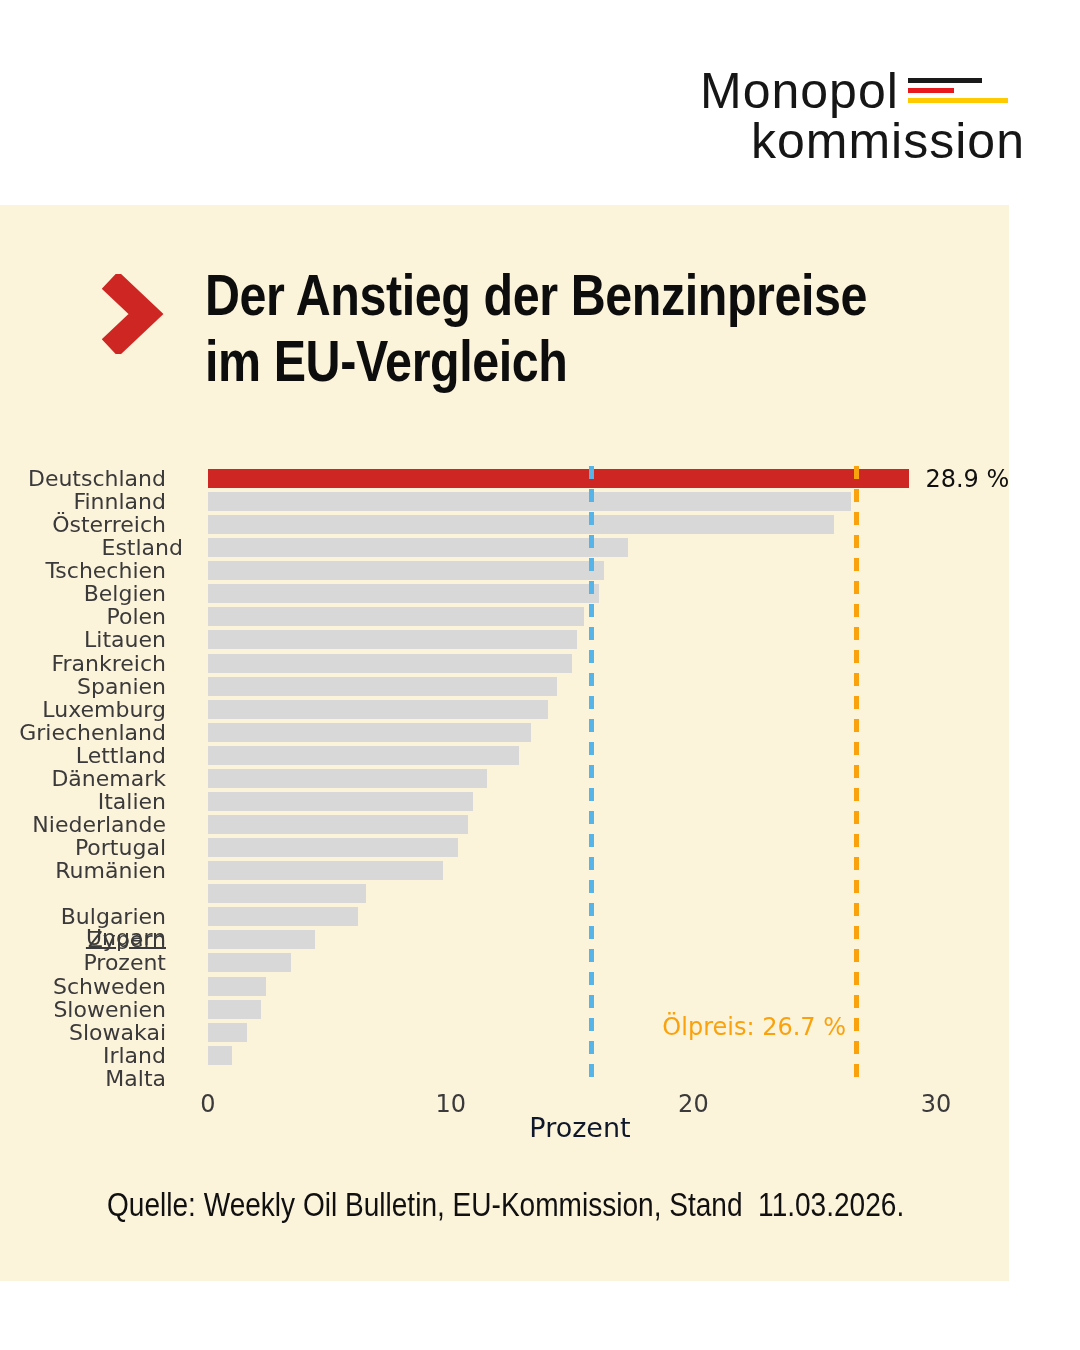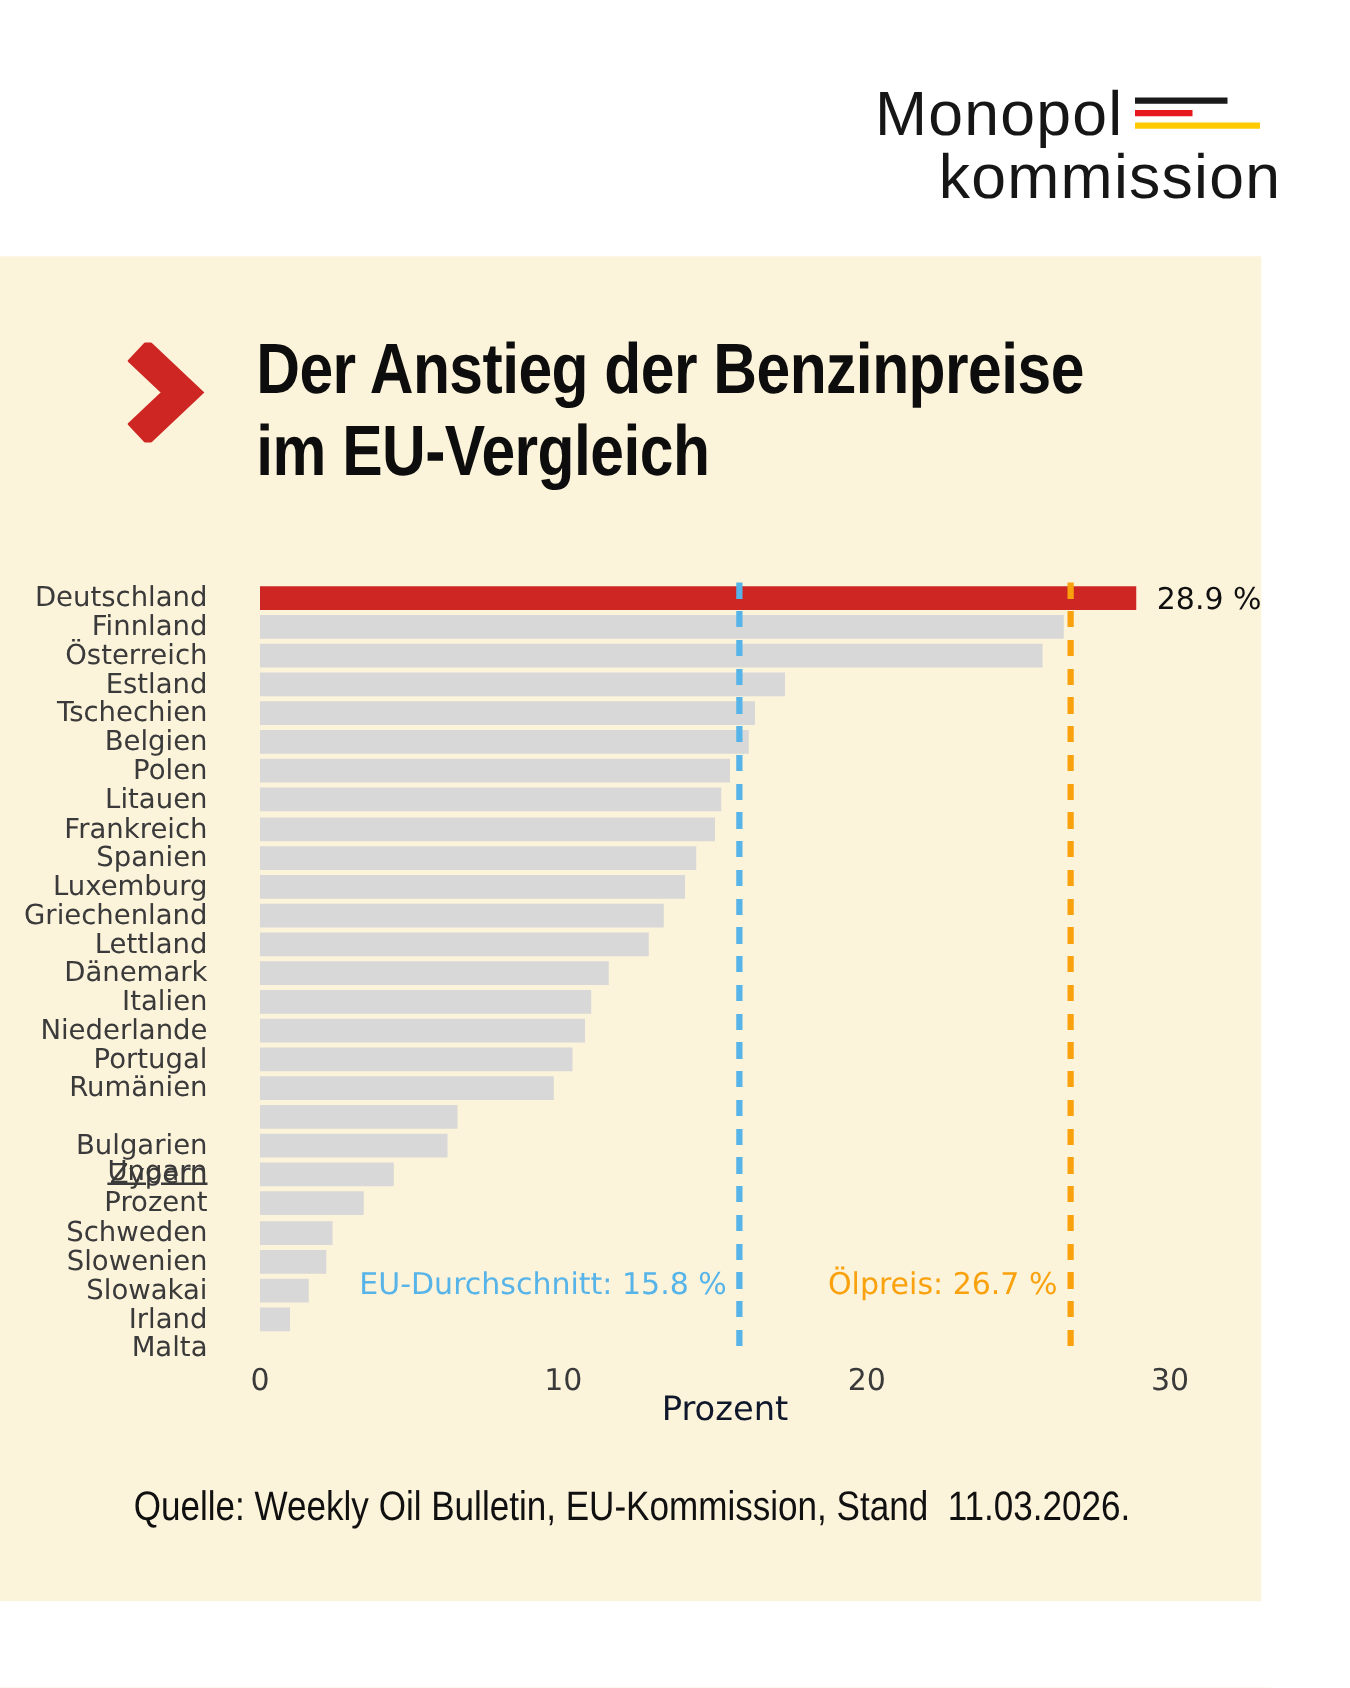--- a/index.html
+++ b/index.html
@@ -63,21 +63,21 @@
 <div class="title-line title-l1"><span>Der Anstieg der Benzinpreise</span></div>
 <div class="title-line title-l2"><span>im EU-Vergleich</span></div>
 
 <div id="chart">
     <div class="clabel" style="top: 467px;">Deutschland</div>
     <div class="bar" style="top: 469px; height: 19px; width: 701.403px; background: rgb(206, 39, 35);"></div>
     <div class="clabel" style="top: 490.07px;">Finnland</div>
     <div class="bar" style="top: 492.07px; height: 19px; width: 643.155px; background: rgb(216, 216, 216);"></div>
     <div class="clabel" style="top: 513.14px;">Österreich</div>
     <div class="bar" style="top: 515.14px; height: 19px; width: 626.166px; background: rgb(216, 216, 216);"></div>
-    <div class="clabel" style="top: 536.21px;">Estland</div>
+    <div class="clabel" style="top: 536.21px; padding-left: 17px;">Estland</div>
     <div class="bar" style="top: 538.21px; height: 19px; width: 419.871px; background: rgb(216, 216, 216);"></div>
     <div class="clabel" style="top: 559.28px;">Tschechien</div>
     <div class="bar" style="top: 561.28px; height: 19px; width: 395.601px; background: rgb(216, 216, 216);"></div>
     <div class="clabel" style="top: 582.35px;">Belgien</div>
     <div class="bar" style="top: 584.35px; height: 19px; width: 390.747px; background: rgb(216, 216, 216);"></div>
     <div class="clabel" style="top: 605.42px;">Polen</div>
     <div class="bar" style="top: 607.42px; height: 19px; width: 376.185px; background: rgb(216, 216, 216);"></div>
     <div class="clabel" style="top: 628.49px;">Litauen</div>
     <div class="bar" style="top: 630.49px; height: 19px; width: 368.904px; background: rgb(216, 216, 216);"></div>
     <div class="clabel" style="top: 651.56px;">Frankreich</div>
@@ -113,21 +113,20 @@
     <div class="clabel" style="top: 997.61px;">Slowenien</div>
     <div class="bar" style="top: 999.61px; height: 19px; width: 53.394px; background: rgb(216, 216, 216);"></div>
     <div class="clabel" style="top: 1020.68px;">Slowakai</div>
     <div class="bar" style="top: 1022.68px; height: 19px; width: 38.832px; background: rgb(216, 216, 216);"></div>
     <div class="clabel" style="top: 1043.75px;">Irland</div>
     <div class="bar" style="top: 1045.75px; height: 19px; width: 24.27px; background: rgb(216, 216, 216);"></div>
     <div class="clabel" style="top: 1066.82px;">Malta</div>
     <div class="bar" style="top: 1068.82px; height: 19px; width: 0px; background: rgb(216, 216, 216);"></div>
     <div class="vlabel" style="left: 925.403px; top: 467px;">28.9 %</div>
     <div class="refline" style="left: 588.966px; top: 466px; height: 620px; background: repeating-linear-gradient(rgb(86, 180, 233) 0px, rgb(86, 180, 233) 13px, transparent 13px, transparent 23px);"></div>
-    <div class="reflabel" style="width: 581.466px; color: rgb(86, 180, 233);">EU-Durchschnitt: 15.8 %</div>
     <div class="refline" style="left: 853.509px; top: 466px; height: 620px; background: repeating-linear-gradient(rgb(249, 162, 13) 0px, rgb(249, 162, 13) 13px, transparent 13px, transparent 23px);"></div>
     <div class="reflabel" style="width: 846.009px; color: rgb(249, 162, 13);">Ölpreis: 26.7 %</div>
     <div class="tick" style="left: 178px;">0</div>
     <div class="tick" style="left: 420.7px;">10</div>
     <div class="tick" style="left: 663.4px;">20</div>
     <div class="tick" style="left: 906.1px;">30</div>
     <div class="xlabel">Prozent</div>
   </div>
 
 <div class="source"><span>Quelle: Weekly Oil Bulletin, EU-Kommission, Stand  11.03.2026.</span></div>

